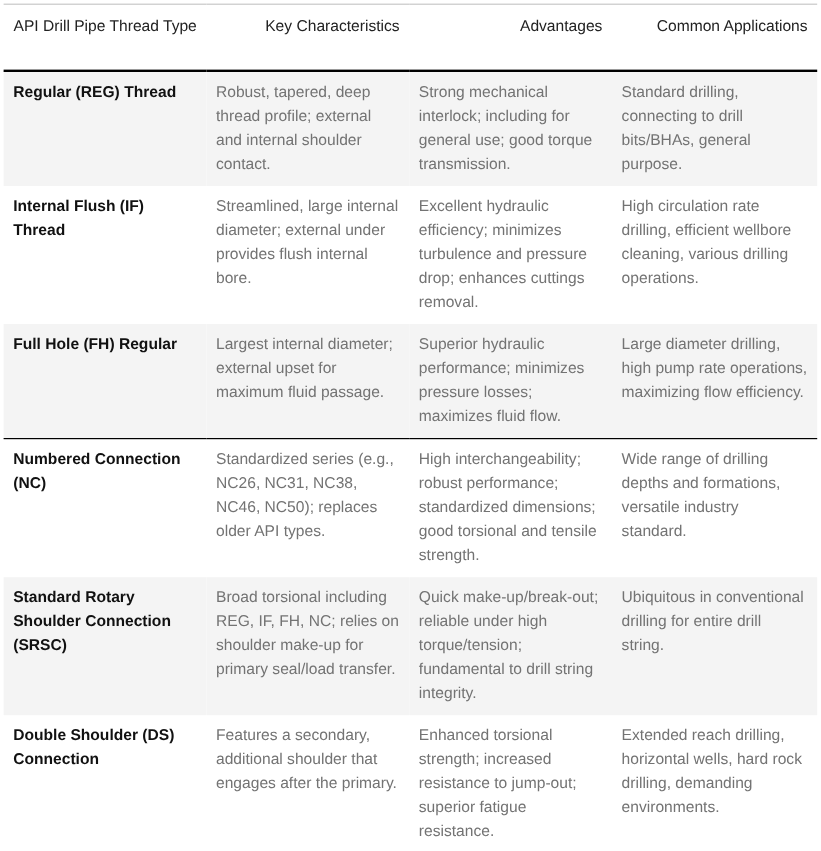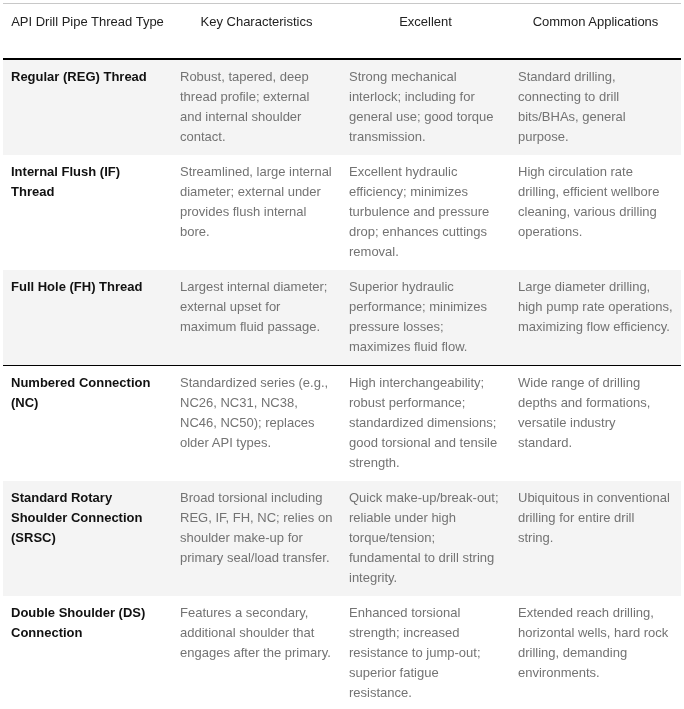--- a/index.html
+++ b/index.html
@@ -3,21 +3,21 @@
   <meta charset="utf-8">
   <style>
     html, body { margin: 0; padding: 0; background: #ffffff; }
     body { width: 684px; height: 709px; overflow: hidden; font-family: "Liberation Sans", sans-serif; color: #1f1f1f; }
     table { position: absolute; left: 3px; top: 3px; width: 678px; border-collapse: collapse; table-layout: fixed; font-size: 13px; line-height: 20px; }
     col.c1 { width: 169px; }
     col.c2 { width: 169px; }
     col.c3 { width: 169px; }
     col.c4 { width: 171px; }
     thead tr { border-top: 1px solid #c8c8c8; border-bottom: 2px solid #000; }
-    th { font-weight: normal; text-align: center; vertical-align: top; padding: 8px 8px 6px 8px; height: 40px; color: #222; }
+    th { font-weight: normal; text-align: right; vertical-align: top; padding: 8px 8px 6px 8px; height: 40px; color: #222; }
     td { vertical-align: top; padding: 7px 8px 8px 8px; color: #737373; }
     td.type { font-weight: bold; color: #111; }
     tr.gray td { background: #f4f4f4; }
     tr.h-reg td { height: 78px; }
     tr.h-if td { height: 100px; }
     tr.h-fh td { height: 78px; }
     tr.h-nc td { height: 98px; }
     tr.h-srsc td { height: 98px; }
     tr.h-ds td { height: 100px; }
     tr.sep-after { border-bottom: 1px solid #000; }
@@ -30,39 +30,39 @@
   <colgroup>
       <col class="c1">
       <col class="c2">
       <col class="c3">
       <col class="c4">
     </colgroup>
   <thead>
     <tr>
       <th>API Drill Pipe Thread Type</th>
       <th>Key Characteristics</th>
-      <th>Excellent</th>
+      <th>Advantages</th>
       <th>Common Applications</th>
     </tr>
   </thead>
   <tbody>
     <tr class="gray h-reg">
       <td class="type">Regular (REG) Thread</td>
       <td>Robust, tapered, deep thread profile; external and internal shoulder contact.</td>
       <td>Strong mechanical interlock; including for general use; good torque transmission.</td>
       <td>Standard drilling, connecting to drill bits/BHAs, general purpose.</td>
     </tr>
     <tr class="h-if">
       <td class="type">Internal Flush (IF) Thread</td>
       <td>Streamlined, large internal diameter; external under provides flush internal bore.</td>
       <td>Excellent hydraulic efficiency; minimizes turbulence and pressure drop; enhances cuttings removal.</td>
       <td>High circulation rate drilling, efficient wellbore cleaning, various drilling operations.</td>
     </tr>
     <tr class="gray h-fh sep-after">
-      <td class="type">Full Hole (FH) Thread</td>
+      <td class="type">Full Hole (FH) Regular</td>
       <td>Largest internal diameter; external upset for maximum fluid passage.</td>
       <td>Superior hydraulic performance; minimizes pressure losses; maximizes fluid flow.</td>
       <td>Large diameter drilling, high pump rate operations, maximizing flow efficiency.</td>
     </tr>
     <tr class="h-nc">
       <td class="type">Numbered Connection (NC)</td>
       <td>Standardized series (e.g., NC26, NC31, NC38, NC46, NC50); replaces older API types.</td>
       <td>High interchangeability; robust performance; standardized dimensions; good torsional and tensile strength.</td>
       <td>Wide range of drilling depths and formations, versatile industry standard.</td>
     </tr>

